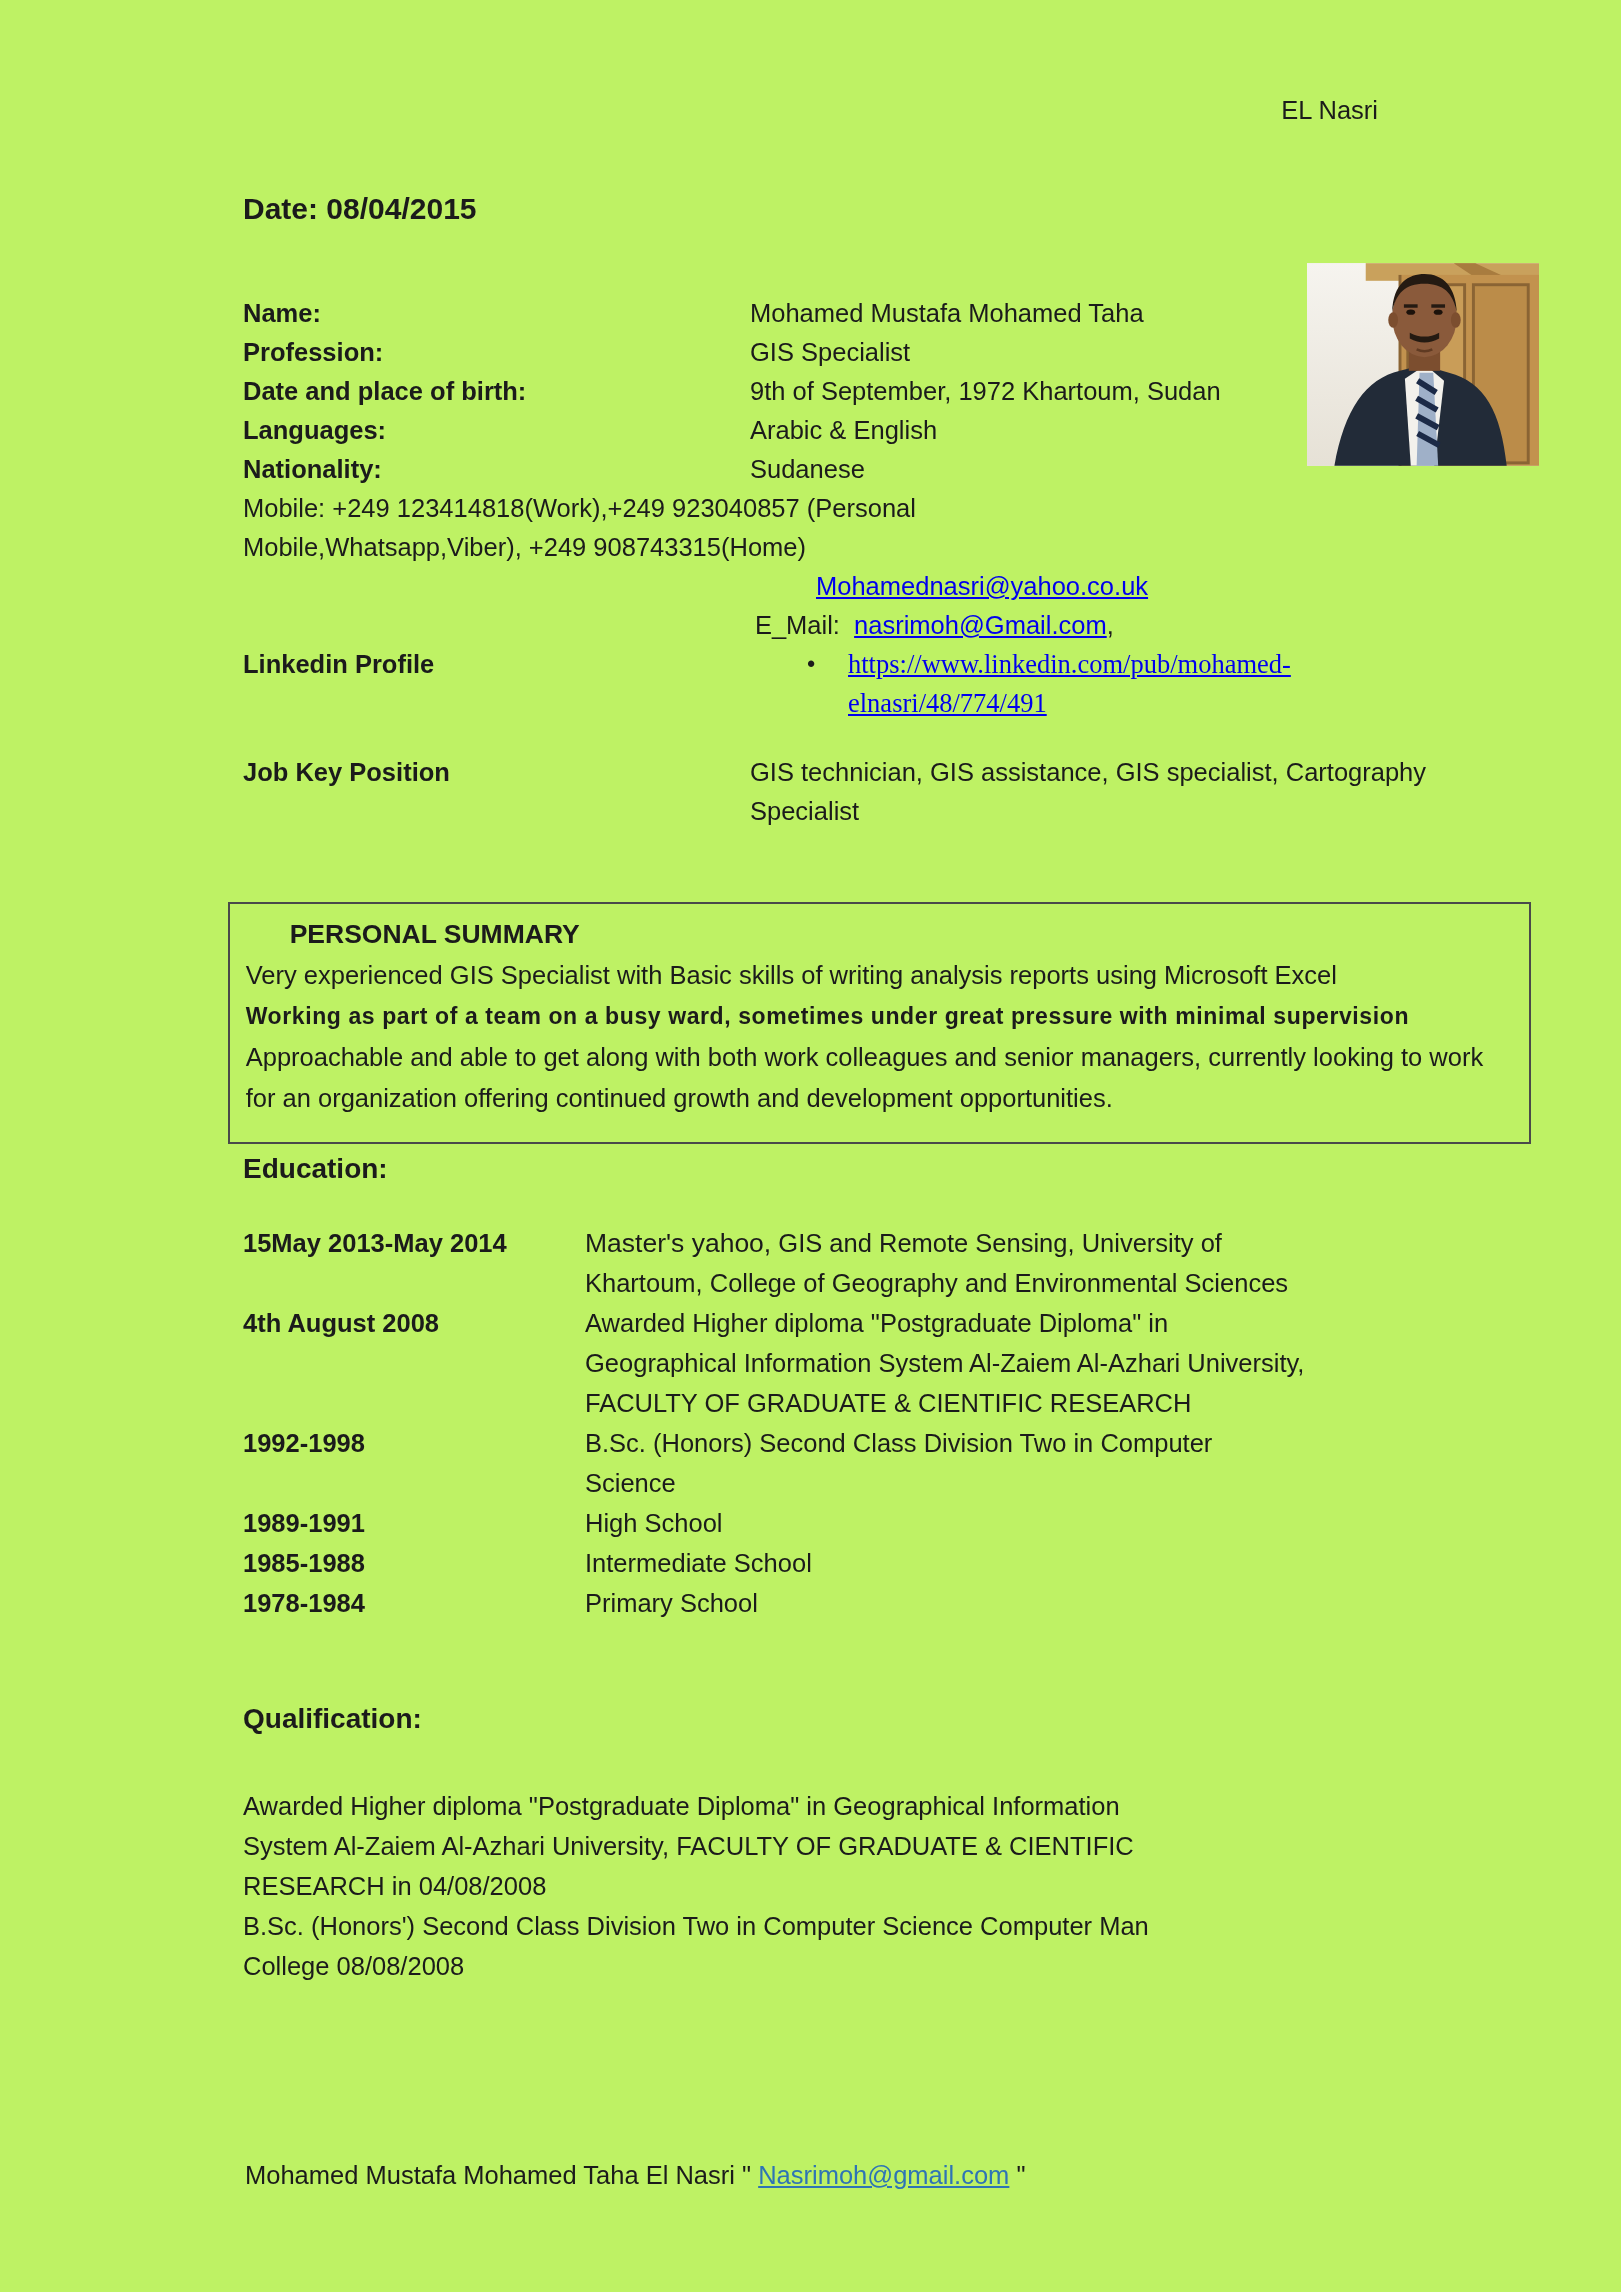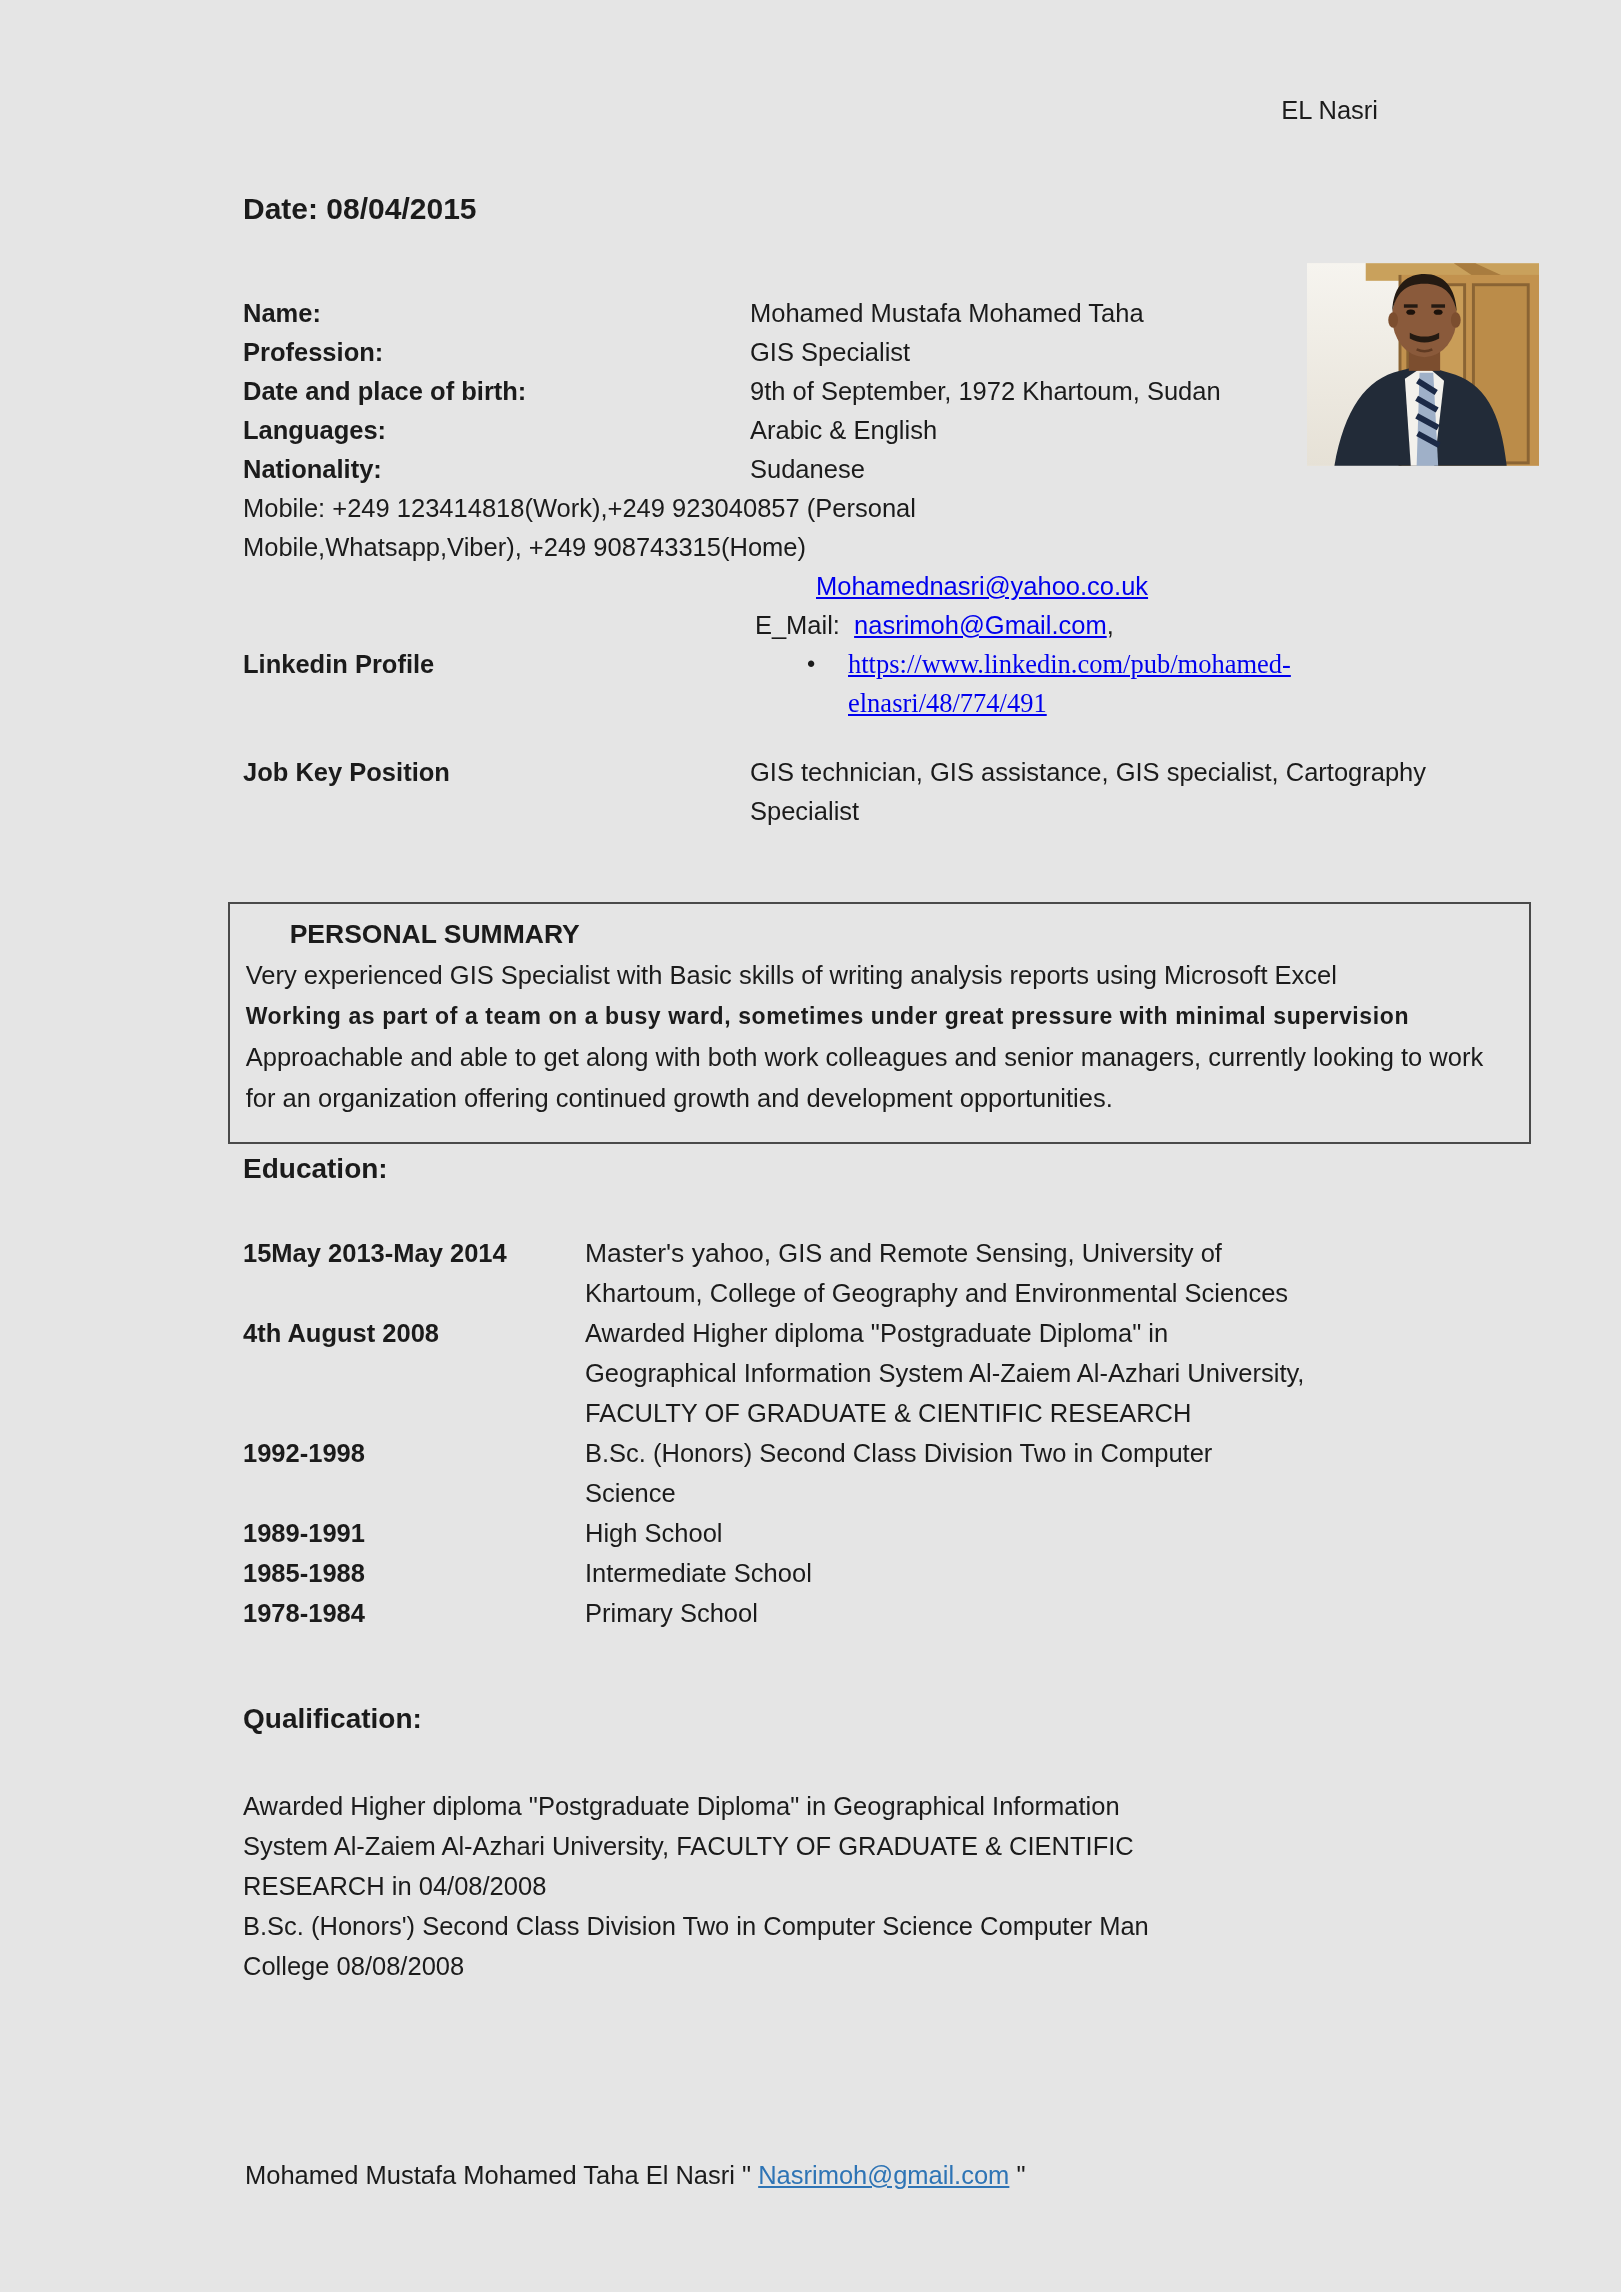--- a/index.html
+++ b/index.html
@@ -1,20 +1,20 @@
 <!DOCTYPE html>
 <html><head>
 <meta charset="utf-8">
 <style>
   html,body{margin:0;padding:0;background:#ffffff;}
   .page{
     position:relative;
     width:1621px;
     height:2293px;
-    background:#e5e5e5;
+    background:#bef264;
     font-family:"Liberation Sans", sans-serif;
     color:#1b1b1b;
     overflow:hidden;
   }
   
   .running-head{
     position:absolute; left:1078px; top:96px; width:300px;
     text-align:right; font-size:25.5px;
   }
   
@@ -49,21 +49,21 @@
     border:2.9px solid #4a4a4a; box-sizing:border-box;
     padding:9.8px 15.7px 0 15.7px;
   }
   .summary-title{font-size:26.5px; font-weight:bold; line-height:41px;margin-left:44px;}
   .summary-line1{font-size:25.5px; line-height:41px;}
   .summary-line2{font-size:23px; letter-spacing:0.6px; line-height:41px;font-weight:bold;}
   .summary-line3{font-size:25.5px; line-height:41px;}
   
   .education{position:absolute; left:243px; top:1153px; width:1176px;}
   .section-title{font-size:28px; font-weight:bold;}
-  .edu-rows{margin-top:48px; font-size:25.5px; line-height:40px;}
+  .edu-rows{margin-top:38px; font-size:25.5px; line-height:40px;}
   .edu-row{display:flex; align-items:flex-start;}
   .edu-row .period{width:342px; flex:0 0 342px; font-weight:bold;}
   .edu-row .detail{width:725px;}
   .edu-lead{font-size:26.5px;}
   
   .qualification{position:absolute; left:243px; top:1703px; width:1078px;}
   .qual-text{
     margin-top:51px; width:941px;
     font-size:25.5px; line-height:40px; white-space:pre-line;
   }

